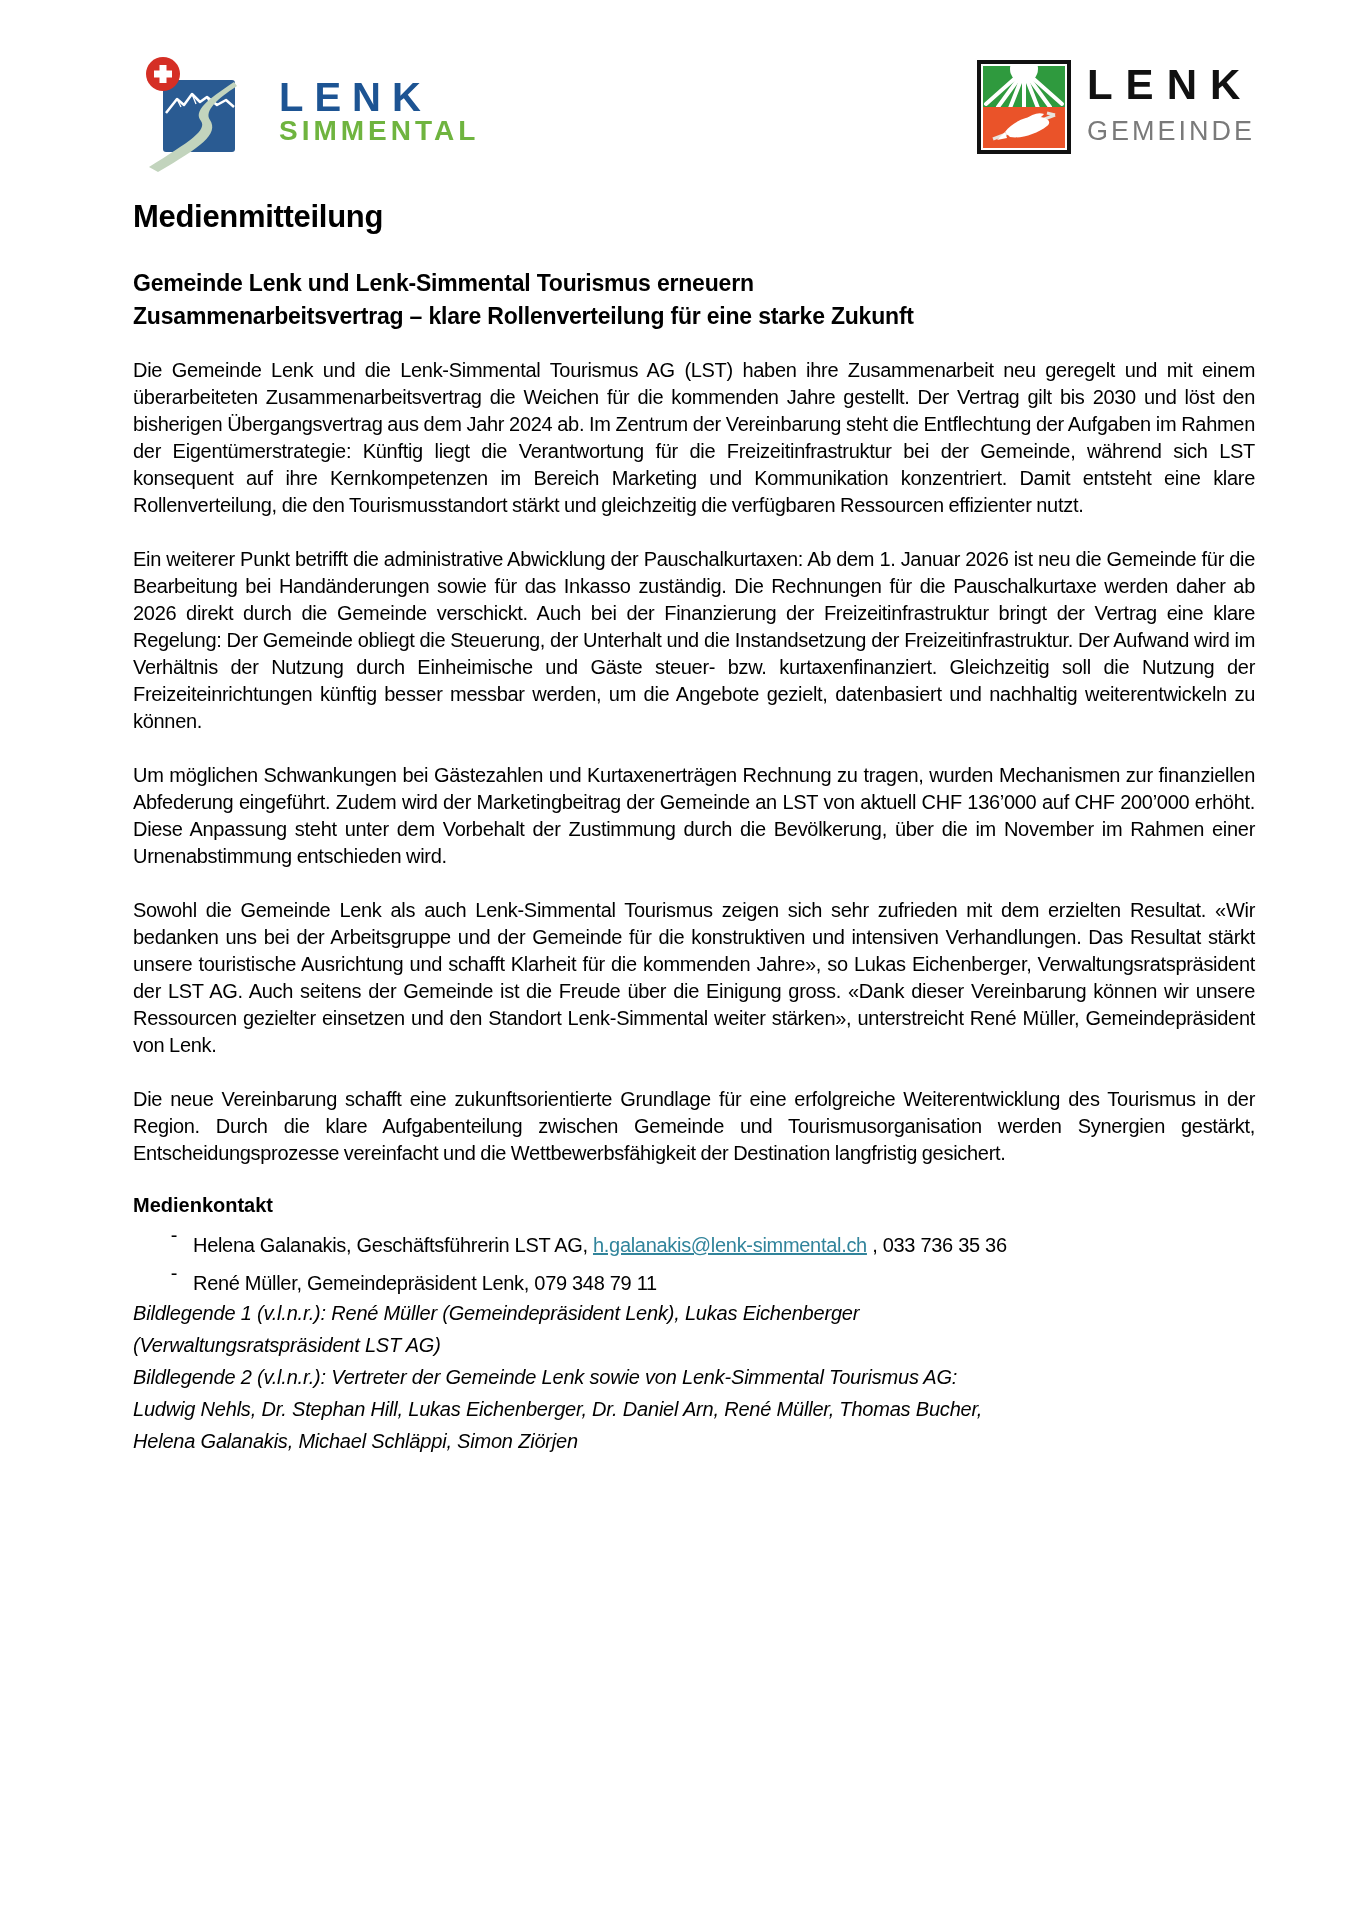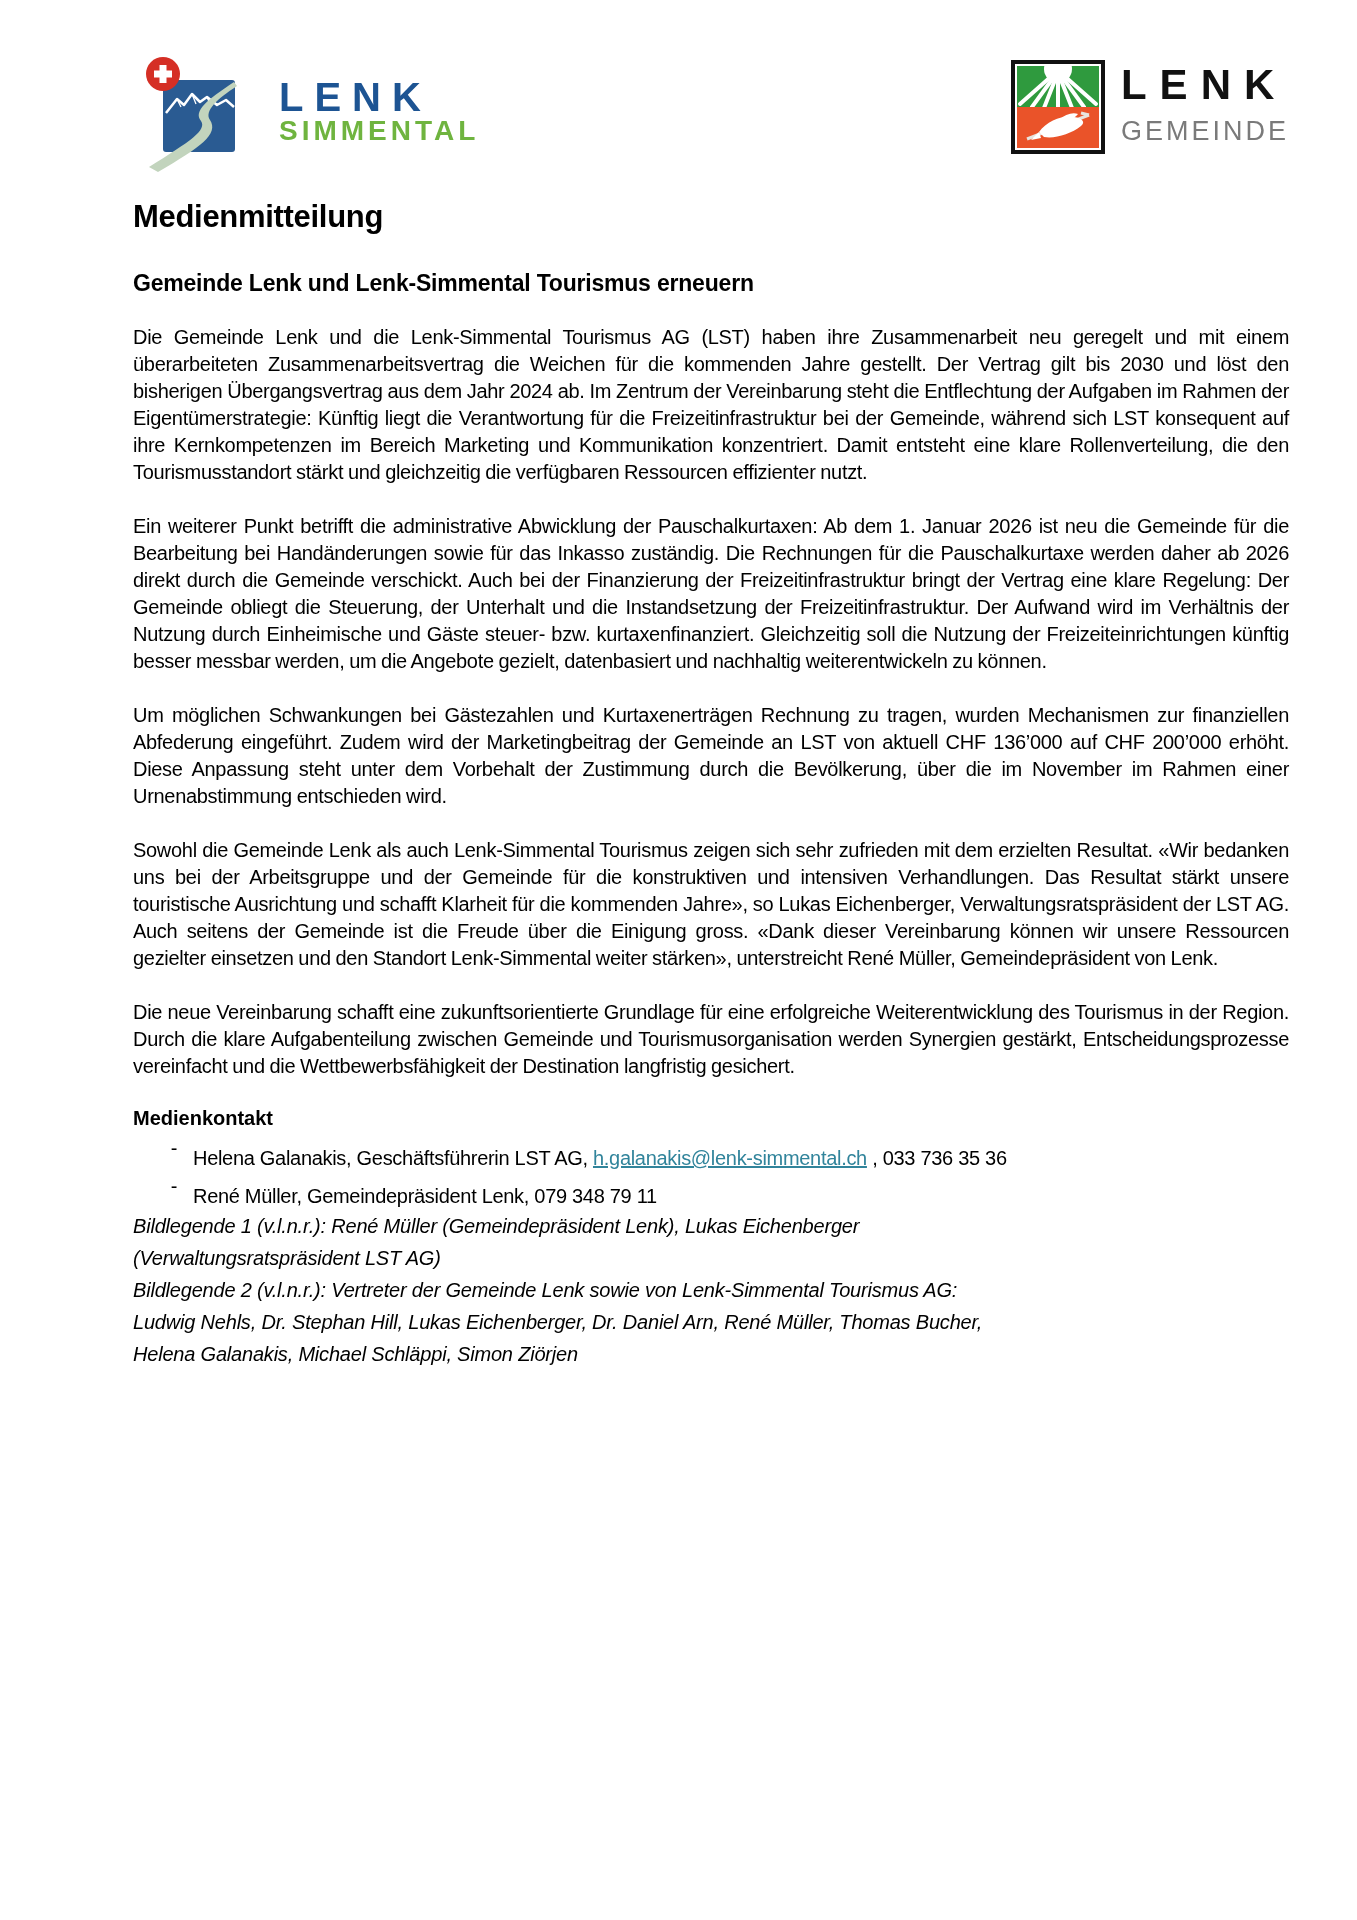--- a/index.html
+++ b/index.html
@@ -1,20 +1,20 @@
 <!DOCTYPE html>
 <html><head>
 <meta charset="utf-8">
 <style>
   html,body{margin:0;padding:0;}
   body{
     width:1357px;height:1920px;background:#ffffff;position:relative;overflow:hidden;
     font-family:"Liberation Sans",sans-serif;color:#000;
   }
-  .page{padding:55px 68px 0 133px;}
+  .page{padding:55px 102px 0 133px;}
 
   
   .header{display:flex;justify-content:space-between;align-items:flex-start;height:120px;}
   .logo-left{display:flex;align-items:flex-start;}
   .logo-left-text{margin-left:14px;margin-top:22px;line-height:1;}
   .logo-left-line1{font-size:40px;font-weight:800;color:#1d5493;letter-spacing:11px;}
   .logo-left-line2{font-size:28px;font-weight:800;color:#6fb43f;letter-spacing:4px;margin-top:0;}
   .logo-right{display:flex;align-items:flex-start;margin-top:5px;}
   .logo-right-text{margin-left:16px;margin-top:4px;line-height:1;}
   .logo-right-line1{font-size:42px;font-weight:800;color:#111;letter-spacing:13px;}
@@ -103,20 +103,21 @@
       </div>
     </div>
 
   </div>
 
 
   <div class="doc-title">Medienmitteilung</div>
 
   <div class="headline">
     <div>Gemeinde Lenk und Lenk-Simmental Tourismus erneuern</div>
+    <div>Zusammenarbeitsvertrag – klare Rollenverteilung für eine starke Zukunft</div>
   </div>
 
   <div class="bodytext">
     <p>Die Gemeinde Lenk und die Lenk-Simmental Tourismus AG (LST) haben ihre Zusammenarbeit neu geregelt und mit einem überarbeiteten Zusammenarbeitsvertrag die Weichen für die kommenden Jahre gestellt. Der Vertrag gilt bis 2030 und löst den bisherigen Übergangsvertrag aus dem Jahr 2024 ab. Im Zentrum der Vereinbarung steht die Entflechtung der Aufgaben im Rahmen der Eigentümerstrategie: Künftig liegt die Verantwortung für die Freizeitinfrastruktur bei der Gemeinde, während sich LST konsequent auf ihre Kernkompetenzen im Bereich Marketing und Kommunikation konzentriert. Damit entsteht eine klare Rollenverteilung, die den Tourismusstandort stärkt und gleichzeitig die verfügbaren Ressourcen effizienter nutzt.</p>
     <p>Ein weiterer Punkt betrifft die administrative Abwicklung der Pauschalkurtaxen: Ab dem 1. Januar 2026 ist neu die Gemeinde für die Bearbeitung bei Handänderungen sowie für das Inkasso zuständig. Die Rechnungen für die Pauschalkurtaxe werden daher ab 2026 direkt durch die Gemeinde verschickt. Auch bei der Finanzierung der Freizeitinfrastruktur bringt der Vertrag eine klare Regelung:  Der Gemeinde obliegt die Steuerung, der Unterhalt und die Instandsetzung der Freizeitinfrastruktur. Der Aufwand wird im Verhältnis der Nutzung durch Einheimische und Gäste steuer- bzw. kurtaxenfinanziert.  Gleichzeitig soll die Nutzung der Freizeiteinrichtungen künftig besser messbar werden, um die Angebote gezielt, datenbasiert und nachhaltig weiterentwickeln zu können.</p>
     <p>Um möglichen Schwankungen bei Gästezahlen und Kurtaxenerträgen Rechnung zu tragen, wurden Mechanismen zur finanziellen Abfederung eingeführt. Zudem wird der Marketingbeitrag der Gemeinde an LST von aktuell CHF 136’000 auf CHF 200’000 erhöht. Diese Anpassung steht unter dem Vorbehalt der Zustimmung durch die Bevölkerung, über die im November im Rahmen einer Urnenabstimmung entschieden wird.</p>
     <p>Sowohl die Gemeinde Lenk als auch Lenk-Simmental Tourismus zeigen sich sehr zufrieden mit dem erzielten Resultat. «Wir bedanken uns bei der Arbeitsgruppe und der Gemeinde für die konstruktiven und intensiven Verhandlungen. Das Resultat stärkt unsere touristische Ausrichtung und schafft Klarheit für die kommenden Jahre», so Lukas Eichenberger, Verwaltungsratspräsident der LST AG. Auch seitens der Gemeinde ist die Freude über die Einigung gross. «Dank dieser Vereinbarung können wir unsere Ressourcen gezielter einsetzen und den Standort Lenk-Simmental weiter stärken», unterstreicht René Müller, Gemeindepräsident von Lenk.</p>
     <p>Die neue Vereinbarung schafft eine zukunftsorientierte Grundlage für eine erfolgreiche Weiterentwicklung des Tourismus in der Region. Durch die klare Aufgabenteilung zwischen Gemeinde und Tourismusorganisation werden Synergien gestärkt, Entscheidungsprozesse vereinfacht und die Wettbewerbsfähigkeit der Destination langfristig gesichert.</p>
   </div>
 

